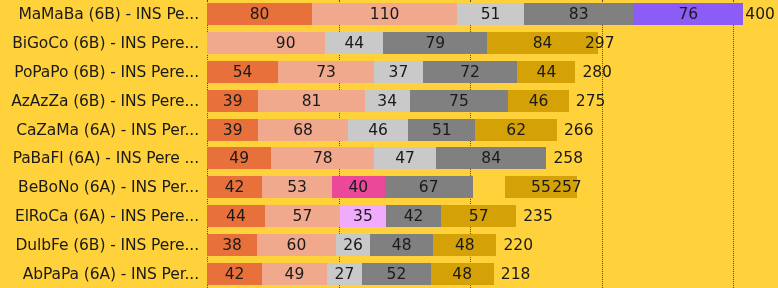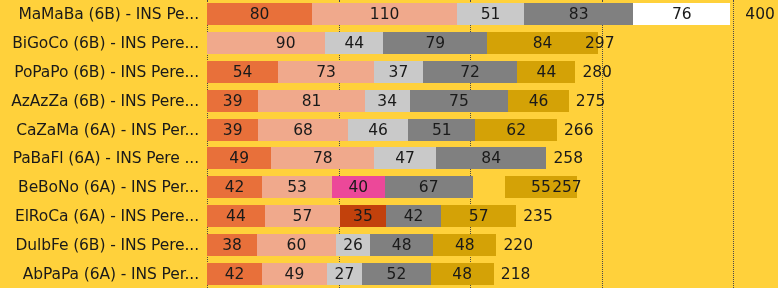--- a/index.html
+++ b/index.html
@@ -101,21 +101,21 @@
       <div class="gridline" style="left: 733.28px;"></div>
     </div>
   <div class="rows">
       <div class="row" style="top: 0px;">
         <div class="row-label">MaMaBa (6B) - INS Pe...</div>
         <div class="bar">
           <div class="seg" style="width: 105.256px; background: rgb(232, 112, 58);">80</div>
           <div class="seg" style="width: 144.727px; background: rgb(240, 169, 140);">110</div>
           <div class="seg" style="width: 67.1007px; background: rgb(201, 201, 201);">51</div>
           <div class="seg" style="width: 109.203px; background: rgb(128, 128, 128);">83</div>
-          <div class="seg" style="width: 97px; background: #ffffff;">76</div>
+          <div class="seg" style="width: 110px; background: #8b5cf6;">76</div>
         </div>
         <div class="total" style="left: 733.28px; padding-left: 12px;">400</div>
       </div>
       <div class="row" style="top: 28.8px;">
         <div class="row-label">BiGoCo (6B) - INS Pere...</div>
         <div class="bar">
           <div class="seg" style="width: 118.413px; background: rgb(240, 169, 140); padding-left: 39px;">90</div>
           <div class="seg" style="width: 57.8908px; background: rgb(201, 201, 201);">44</div>
           <div class="seg" style="width: 103.94px; background: rgb(128, 128, 128);">79</div>
           <div class="seg" style="width: 110.519px; background: rgb(212, 162, 6);">84</div>
@@ -174,21 +174,21 @@
           <div class="seg" style="width: 88.1519px; background: rgb(128, 128, 128);">67</div>
           <div class="seg" style="width: 72.3635px; background: rgb(212, 162, 6); margin-left: 32px;">55</div>
         </div>
         <div class="total" style="left: 545.135px;">257</div>
       </div>
       <div class="row" style="top: 201.6px;">
         <div class="row-label">ElRoCa (6A) - INS Pere...</div>
         <div class="bar">
           <div class="seg" style="width: 57.8908px; background: rgb(232, 112, 58);">44</div>
           <div class="seg" style="width: 74.9949px; background: rgb(240, 169, 140);">57</div>
-          <div class="seg" style="width: 46.0495px; background: #c2410c;">35</div>
+          <div class="seg" style="width: 46.0495px; background: #f0abfc;">35</div>
           <div class="seg" style="width: 55.2594px; background: rgb(128, 128, 128);">42</div>
           <div class="seg" style="width: 74.9949px; background: rgb(212, 162, 6);">57</div>
         </div>
         <div class="total" style="left: 516.189px;">235</div>
       </div>
       <div class="row" style="top: 230.4px;">
         <div class="row-label">DulbFe (6B) - INS Pere...</div>
         <div class="bar">
           <div class="seg" style="width: 49.9966px; background: rgb(232, 112, 58);">38</div>
           <div class="seg" style="width: 78.942px; background: rgb(240, 169, 140);">60</div>

